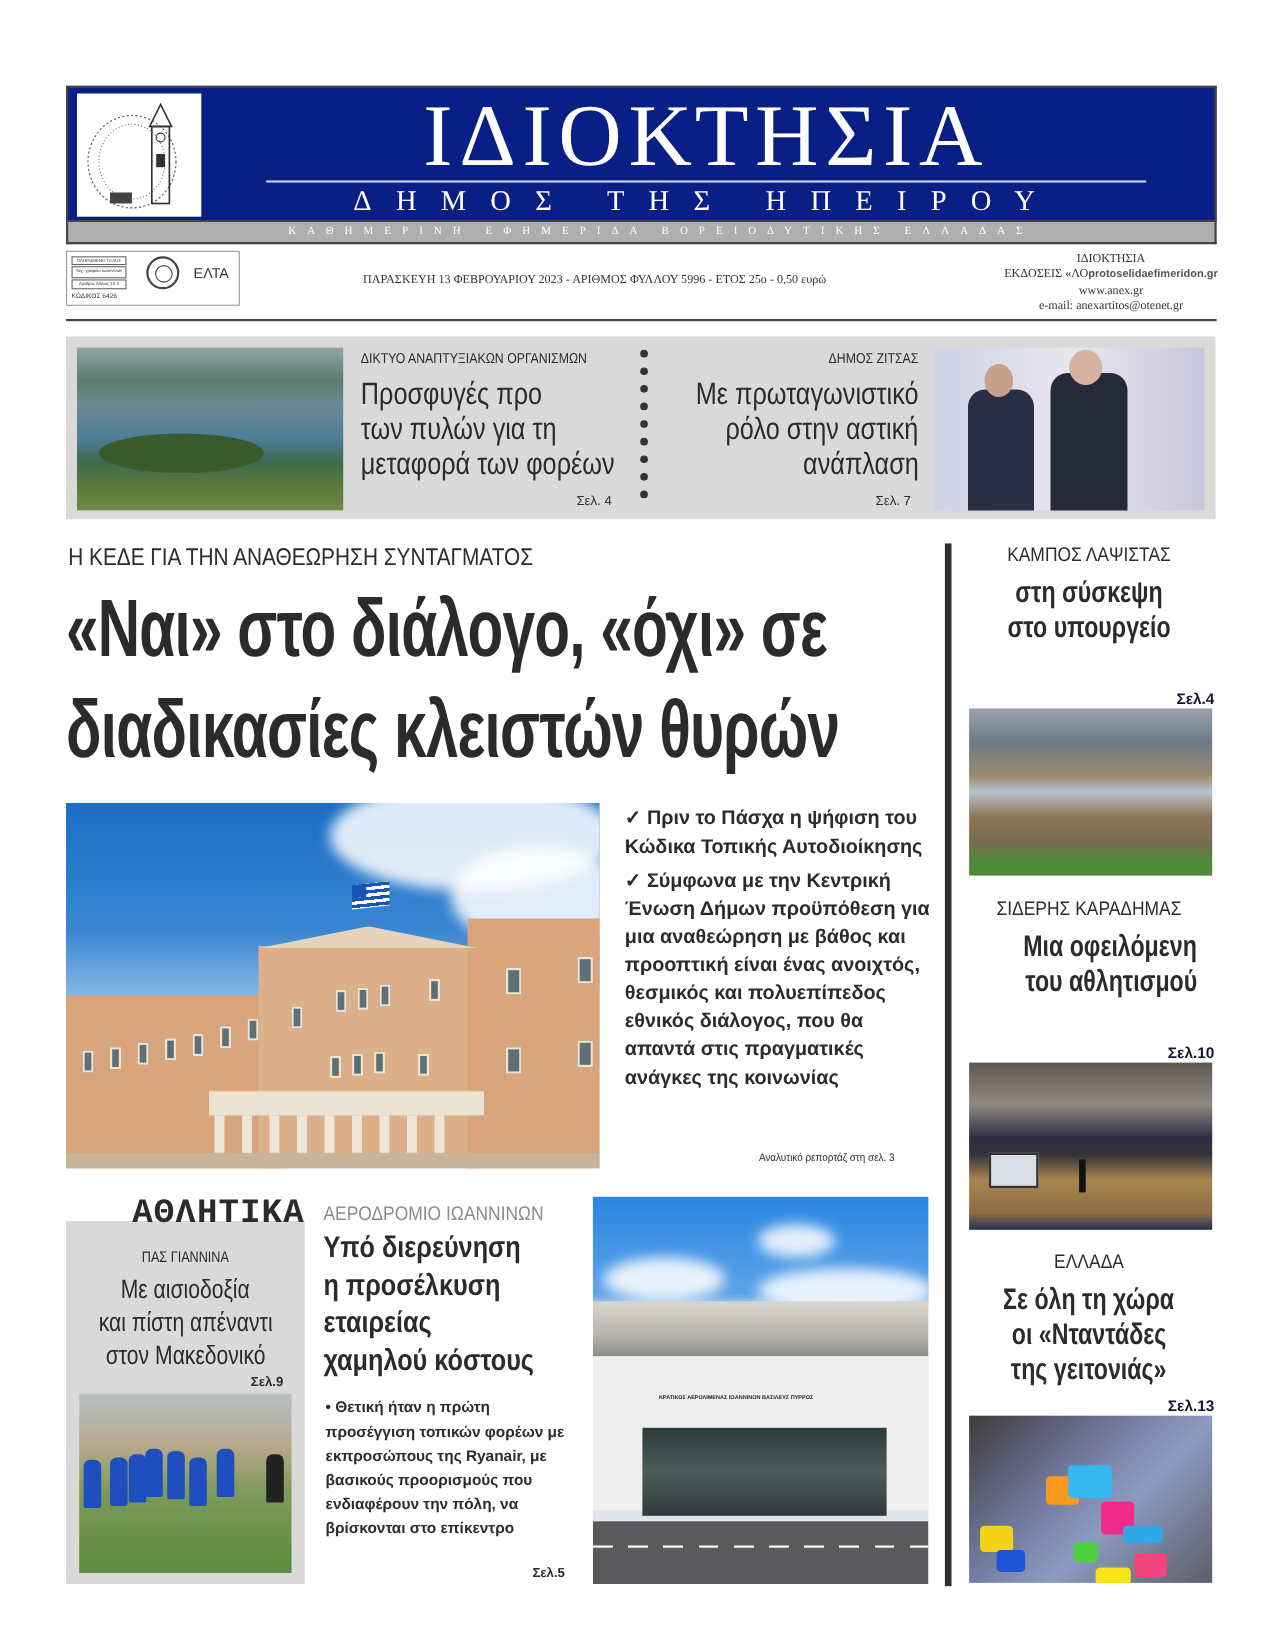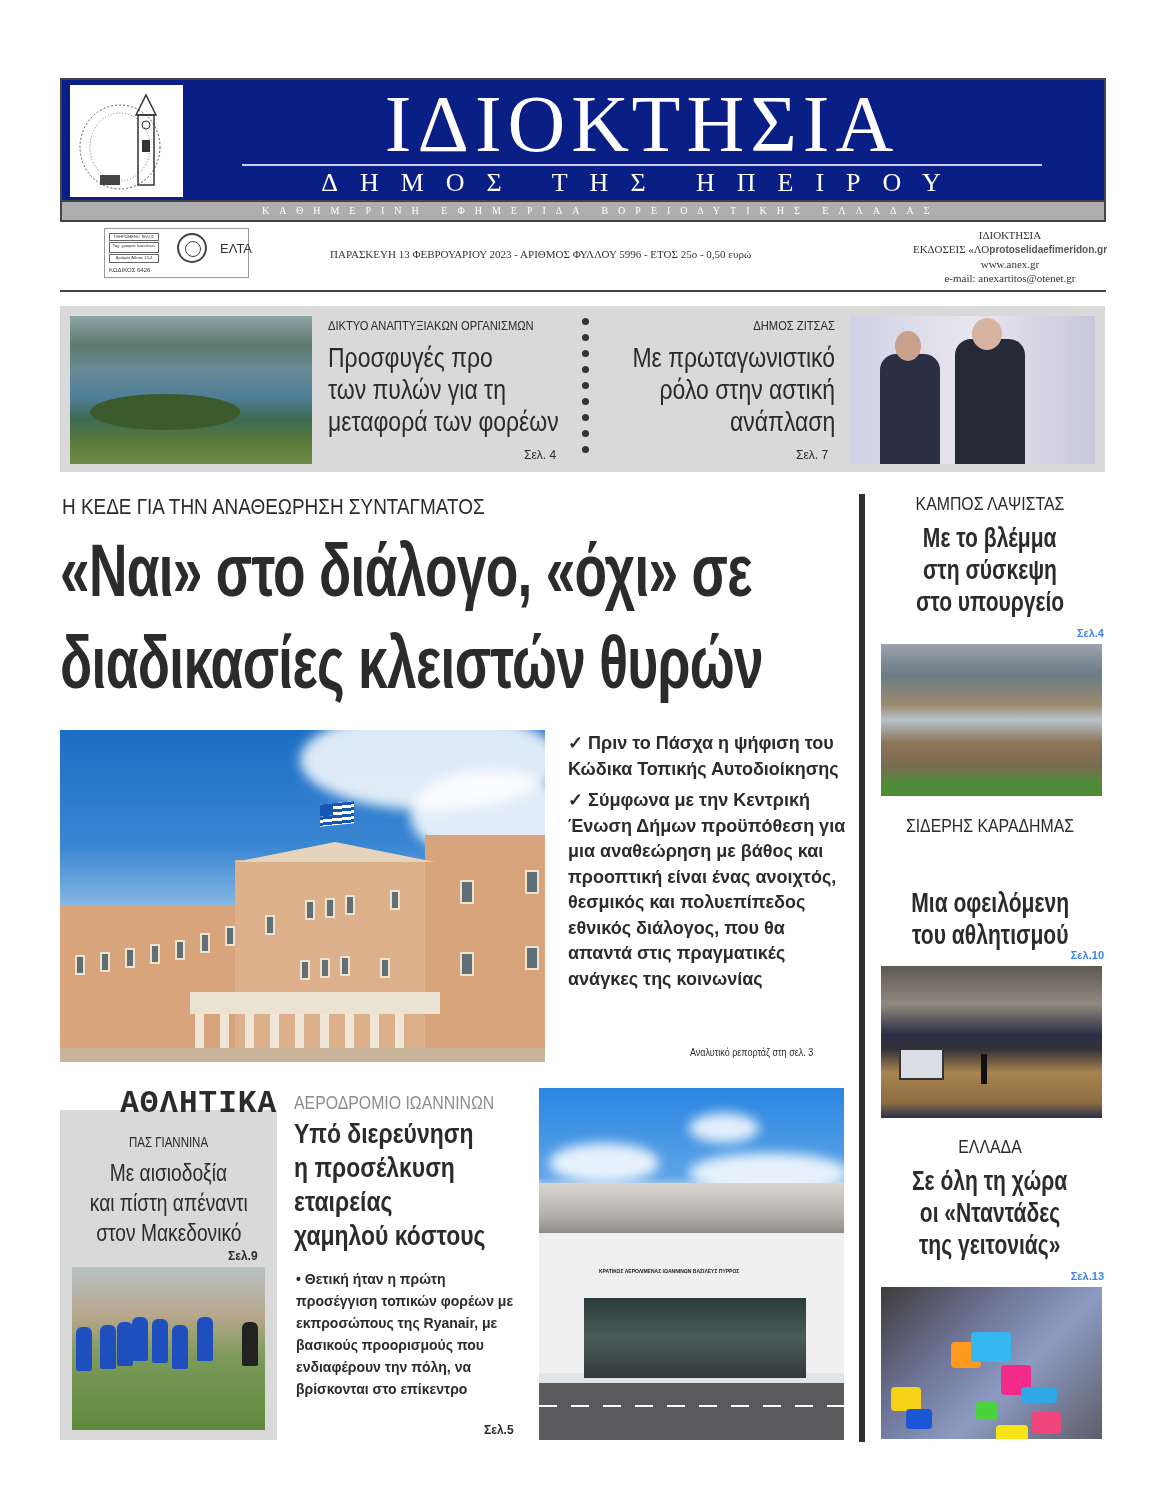--- a/index.html
+++ b/index.html
@@ -9,21 +9,21 @@
 
   
   #masthead { left: 60px; top: 78px; width: 1046px; height: 124px; background: #0a1f86; border: 2px solid #444; }
   #mast-logo { left: 8px; top: 5px; width: 113px; height: 112px; background: #fff; overflow: hidden; }
   #mast-title { left: 180px; top: 2px; width: 800px; text-align: center; color: #fff; font-family: "Liberation Serif", serif; font-size: 80px; letter-spacing: 6px; line-height: 84px; }
   #mast-rule { left: 180px; top: 84px; width: 800px; height: 2px; background: #c9cfe8; }
   #mast-sub { left: 180px; top: 88px; width: 800px; text-align: center; color: #fff; font-family: "Liberation Serif", serif; font-size: 26px; letter-spacing: 22px; line-height: 30px; }
   #tagline-bar { left: 60px; top: 202px; width: 1046px; height: 20px; background: #aeaeae; border: 2px solid #444; border-top: none; color: #fff; font-family: "Liberation Serif", serif; font-size: 10px; letter-spacing: 10px; padding-left: 200px; line-height: 18px; }
 
   
-  #info-box { left: 60px; top: 228px; width: 145px; height: 50px; border: 1px solid #999; margin-left: 44px; }
+  #info-box { left: 60px; top: 228px; width: 158px; height: 50px; border: 1px solid #999; }
   .mini-box { position: absolute; left: 4px; width: 50px; border: 1px solid #666; font-size: 4px; text-align: center; line-height: 6px; color: #333; }
   #elta-seal { left: 72px; top: 4px; width: 30px; height: 30px; border-radius: 50%; border: 2px solid #444; }
   #elta-seal::after { content: ""; position: absolute; left: 6px; top: 6px; width: 14px; height: 14px; border-radius: 50%; border: 1px solid #444; }
   #elta-label { left: 115px; top: 12px; font-size: 13px; color: #333; }
   #info-code { left: 4px; top: 38px; font-size: 6px; color: #333; }
   #dateline { left: 330px; top: 248px; font-family: "Liberation Serif", serif; font-size: 11px; color: #333; }
   #ownership { left: 900px; top: 228px; width: 220px; text-align: center; font-family: "Liberation Serif", serif; font-size: 11px; line-height: 14px; color: #333; }
   #ownership .line2 { font-size: 11px; white-space: nowrap; }
   #ownership .wm { font-family: "Liberation Sans", sans-serif; font-weight: bold; font-size: 10px; color: #555; }
   #info-rule { left: 60px; top: 290px; width: 1046px; height: 2px; background: #444; }
@@ -59,21 +59,21 @@
   .check { font-weight: bold; }
   #main-page-ref { left: 690px; top: 1047px; font-size: 10px; color: #2b2b2b; transform: scaleX(0.9); transform-origin: left top; white-space: nowrap; }
 
   
   #vrule { left: 859px; top: 494px; width: 6px; height: 948px; background: #2f2f2f; }
 
   
   .side-kicker { position: absolute; left: 870px; width: 240px; text-align: center; font-size: 18px; color: #2b2b2b; transform: scaleX(0.88); white-space: nowrap; }
   .side-head { position: absolute; left: 870px; width: 240px; text-align: center; font-size: 27px; line-height: 32px; font-weight: bold; color: #2b2b2b; }
   .side-head span { display: inline-block; transform: scaleX(0.78); white-space: nowrap; }
-  .side-page { position: absolute; right: 57px; font-size: 11px; font-weight: bold; color: #3b82f6; text-align: center; }
+  .side-page { position: absolute; right: 57px; font-size: 14px; font-weight: bold; color: #0f172a; text-align: center; }
   .side-img { position: absolute; left: 881px; width: 221px; height: 152px; overflow: hidden; }
   #side1-img { top: 644px; background: linear-gradient(180deg, #9aa3ad 0%, #6c7b86 20%, #9b8a6f 40%, #b7c2cc 50%, #8d7458 65%, #7a6b50 80%, #4e8c3a 92%, #4e8c3a 100%); }
   #side2-img { top: 966px; background: linear-gradient(180deg, #5e5a52 0%, #8f8a7f 25%, #2d2f46 45%, #343239 55%, #a8844f 70%, #8e6c42 90%, #243050 100%); }
   #side3-img { top: 1287px; background: linear-gradient(135deg, #3f3b3c 0%, #6e7597 35%, #8c9bc2 60%, #5d5e68 100%); }
   .block { position: absolute; border-radius: 4px; }
 
   
   #sports-box { left: 60px; top: 1110px; width: 217px; height: 330px; background: #d9d9d9; }
   #sports-title { left: 60px; top: 1086px; width: 217px; text-align: right; font-family: Liberation Mono, monospace; font-weight: bold; font-size: 31px; color: #2b2b2b; letter-spacing: 1px; background: linear-gradient(180deg, #fff 0 50%, transparent 50%); }
   #sports-kicker { left: 60px; top: 1134px; width: 217px; text-align: center; font-size: 14px; color: #2b2b2b; transform: scaleX(0.82); }
@@ -220,29 +220,28 @@
 <div id="main-bullets" class="abs">
   <div class="bullet"><span class="check">✓</span> <span>Πριν το Πάσχα η ψήφιση του Κώδικα Τοπικής Αυτοδιοίκησης</span></div>
   <div class="bullet"><span class="check">✓</span> <span>Σύμφωνα με την Κεντρική Ένωση Δήμων προϋπόθεση για μια αναθεώρηση με βάθος και προοπτική είναι ένας ανοιχτός, θεσμικός και πολυεπίπεδος εθνικός διάλογος, που θα απαντά στις πραγματικές ανάγκες της κοινωνίας</span></div>
 </div>
 <div id="main-page-ref" class="abs">Αναλυτικό ρεπορτάζ στη σελ. 3</div>
 
 <div id="vrule" class="abs"></div>
 
 <div class="side-kicker" style="top:494px;">ΚΑΜΠΟΣ ΛΑΨΙΣΤΑΣ</div>
 <div class="side-head" style="top:522px;">
-  <div><span>Με το βλέμμα</span></div>
   <div><span>στη σύσκεψη</span></div>
   <div><span>στο υπουργείο</span></div>
 </div>
 <div class="side-page" style="top:627px;">Σελ.4</div>
 <div id="side1-img" class="side-img"></div>
 
 <div class="side-kicker" style="top:816px;">ΣΙΔΕΡΗΣ ΚΑΡΑΔΗΜΑΣ</div>
-<div class="side-head" style="top:887px;">
+<div class="side-head" style="top:844px;text-align:right;">
   <div><span>Μια οφειλόμενη</span></div>
   <div><span>του αθλητισμού</span></div>
 </div>
 <div class="side-page" style="top:949px;">Σελ.10</div>
 <div id="side2-img" class="side-img">
   <div class="block" style="left:18px;top:82px;width:45px;height:32px;background:#d8dde6;border:2px solid #333;border-radius:0;"></div>
   <div class="block" style="left:100px;top:88px;width:6px;height:30px;background:#111;border-radius:0;"></div>
 </div>
 
 <div class="side-kicker" style="top:1137px;">ΕΛΛΑΔΑ</div>

